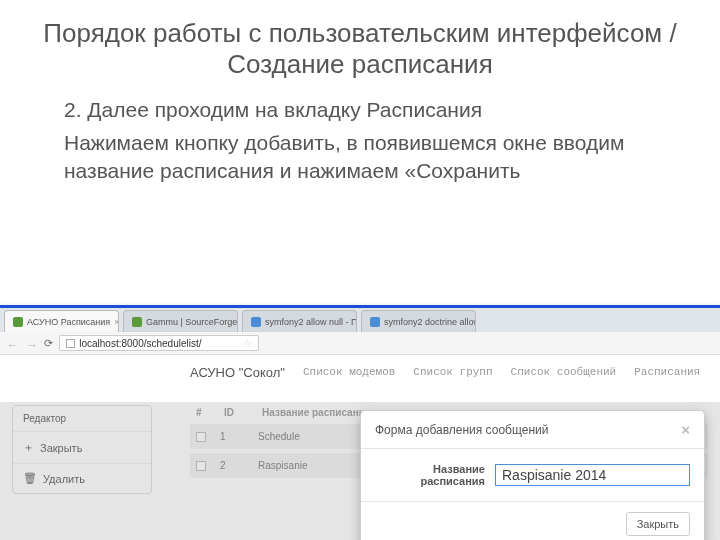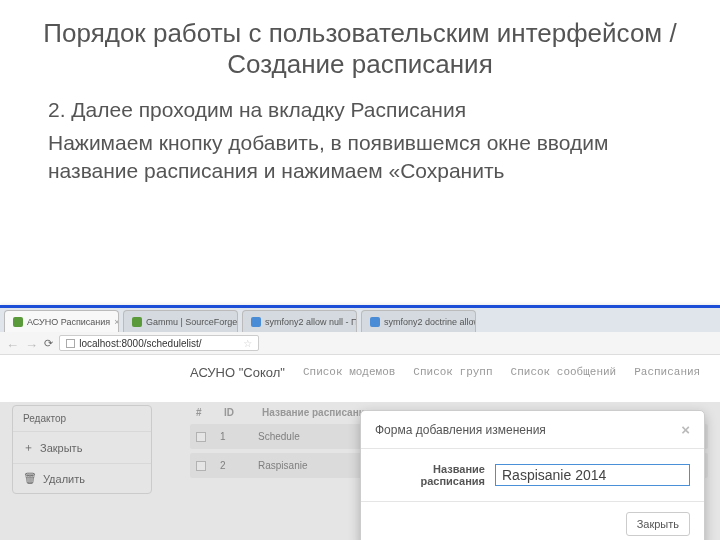--- a/index.html
+++ b/index.html
@@ -1,20 +1,20 @@
 <!DOCTYPE html>
 <html><head>
 <meta charset="utf-8">
 <style>
   * { box-sizing: border-box; margin: 0; padding: 0; }
   html, body { width: 720px; height: 540px; font-family: "Segoe UI", Arial, sans-serif; background: #fff; }
   .slide { width: 720px; height: 540px; position: relative; }
   .slide-title { font-size: 26px; color: #555; text-align: center; padding: 18px 40px 10px 40px; font-weight: 400; line-height: 1.2; }
   .slide-body { font-size: 21px; color: #555; padding: 6px 48px 0 48px; line-height: 1.35; font-weight: 400; }
-  .slide-body p { margin-bottom: 4px; }
+  .slide-body p { margin-bottom: 4px; margin-left: 16px; }
 
   .screenshot {
     position: absolute;
     left: 0; right: 0; bottom: 0;
     height: 235px;
     background: #fff;
     border-top: 3px solid #1d4ed8;
     box-shadow: 0 -1px 3px rgba(0,0,0,0.08);
     overflow: hidden;
     font-size: 11px;
@@ -145,21 +145,21 @@
         <div class="row">
           <span class="chk"></span>
           <span class="cell-id">2</span>
           <span>Raspisanie</span>
         </div>
       </div>
 
       <div class="backdrop"></div>
       <div class="modal">
         <div class="modal-header">
-          <span>Форма добавления изменения</span>
+          <span>Форма добавления сообщений</span>
           <span class="modal-close">×</span>
         </div>
         <div class="modal-body">
           <span class="modal-label">Название расписания</span>
           <input class="modal-input" value="Raspisanie 2014" style="">
         </div>
         <div class="modal-footer">
           <button class="btn">Закрыть</button>
         </div>
       </div>

